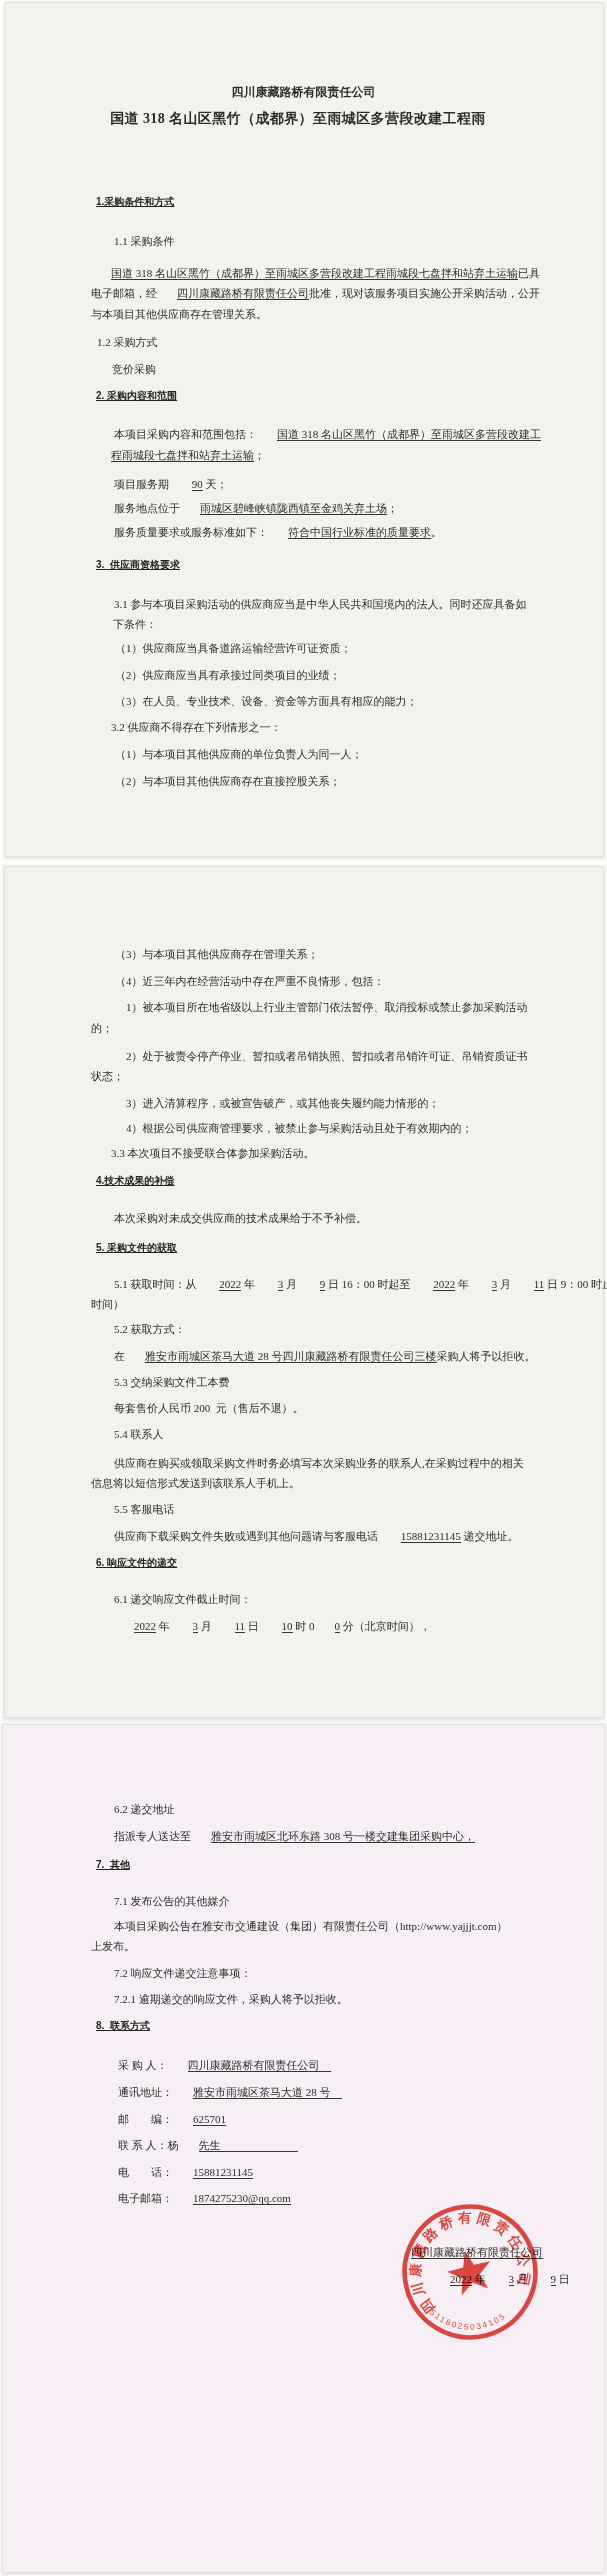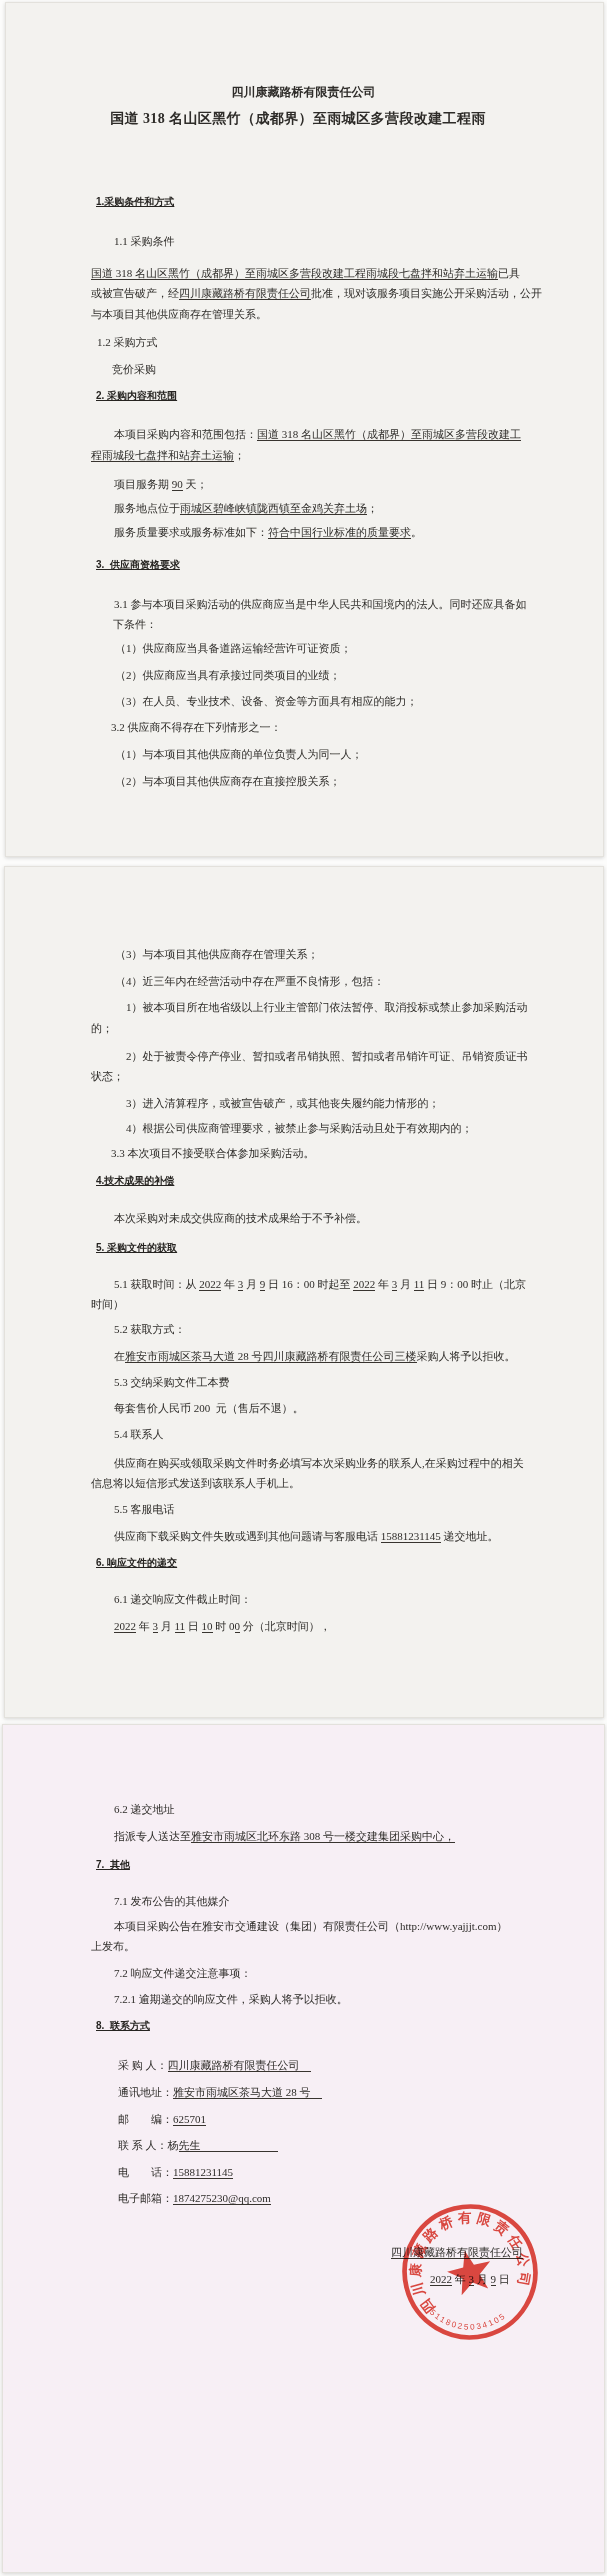--- a/index.html
+++ b/index.html
@@ -6,42 +6,42 @@
   .canvas{position:relative;width:607px;height:2576px;background:#fcfcfb;overflow:hidden;
           font-family:"Liberation Serif","DejaVu Serif",serif;color:#2e2c29;}
   .pg{position:absolute;background:#f3f2ef;border:0.8px solid #e3e1dc;
       box-shadow:0 0.8px 3.8px rgba(0,0,0,.16);}
   .pg3{background:#f7eff5;}
   .ln{position:absolute;font-size:11px;line-height:15px;white-space:pre;z-index:3;}
   .hd{position:absolute;font-family:"Liberation Sans","DejaVu Sans",sans-serif;
       font-weight:700;font-size:10px;line-height:18px;white-space:pre;color:#262421;z-index:3;text-decoration:underline;}
   .t1{font-weight:700;font-size:12px;left:0;width:607px;text-align:center;}
   .t2{font-weight:700;font-size:14px;left:0;width:596px;text-align:center;letter-spacing:0.4px;}
-  .u{border-bottom:0.9px solid #38342f;}
+  .u{border-bottom:0.9px solid #38342f;margin-left:20px;}
   .sig{z-index:5;}
   .stamp{position:absolute;left:400px;top:2202px;width:140px;height:140px;z-index:6;
          opacity:.88;mix-blend-mode:multiply;transform:rotate(-14deg);}
 </style>
 </head>
 <body>
 
 <div class="canvas">
 
   <div class="pg" style="left:4.6px;top:2.3px;width:597px;height:853px"></div>
   <div class="pg" style="left:3.8px;top:866px;width:598px;height:850px"></div>
   <div class="pg pg3" style="left:2.3px;top:1724px;width:601px;height:847px"></div>
 
   <div class="ln t1" style="top:85px">四川康藏路桥有限责任公司</div>
   <div class="ln t2" style="top:111px">国道 318 名山区黑竹（成都界）至雨城区多营段改建工程雨</div>
 
   <div class="hd" style="top:193px;left:96px">1.采购条件和方式</div>
   <div class="ln" style="top:234px;left:114px">1.1 采购条件</div>
 
   <div class="ln" style="top:266px;left:91px"><span class="u">国道 318 名山区黑竹（成都界）至雨城区多营段改建工程雨城段七盘拌和站弃土运输</span><span>已具</span></div>
-  <div class="ln" style="top:286px;left:91px"><span>或被宣告破产，经</span><span class="u">四川康藏路桥有限责任公司</span><span>批准，现对该服务项目实施公开采购活动，公开</span></div>
+  <div class="ln" style="top:286px;left:91px"><span>电子邮箱，经</span><span class="u">四川康藏路桥有限责任公司</span><span>批准，现对该服务项目实施公开采购活动，公开</span></div>
   <div class="ln" style="top:307px;left:91px">与本项目其他供应商存在管理关系。</div>
 
   <div class="ln" style="top:335px;left:97px">1.2 采购方式</div>
   <div class="ln" style="top:362px;left:112px">竞价采购</div>
 
   <div class="hd" style="top:387px;left:96px">2. 采购内容和范围</div>
   <div class="ln" style="top:427px;left:114px"><span>本项目采购内容和范围包括：</span><span class="u">国道 318 名山区黑竹（成都界）至雨城区多营段改建工</span></div>
   <div class="ln" style="top:448px;left:91px"><span class="u">程雨城段七盘拌和站弃土运输</span><span>；</span></div>
   <div class="ln" style="top:477px;left:114px"><span>项目服务期 </span><span class="u">90</span><span> 天；</span></div>
   <div class="ln" style="top:501px;left:114px"><span>服务地点位于</span><span class="u">雨城区碧峰峡镇陇西镇至金鸡关弃土场</span><span>；</span></div>

